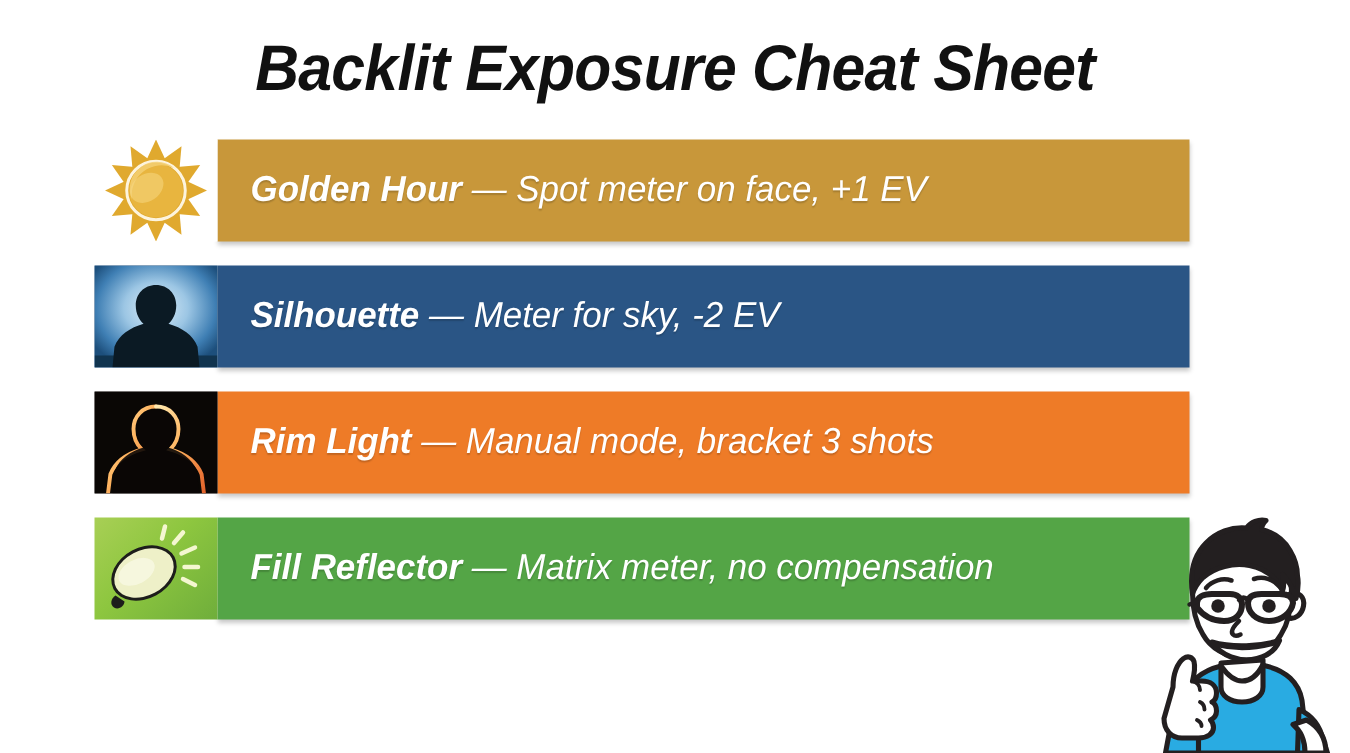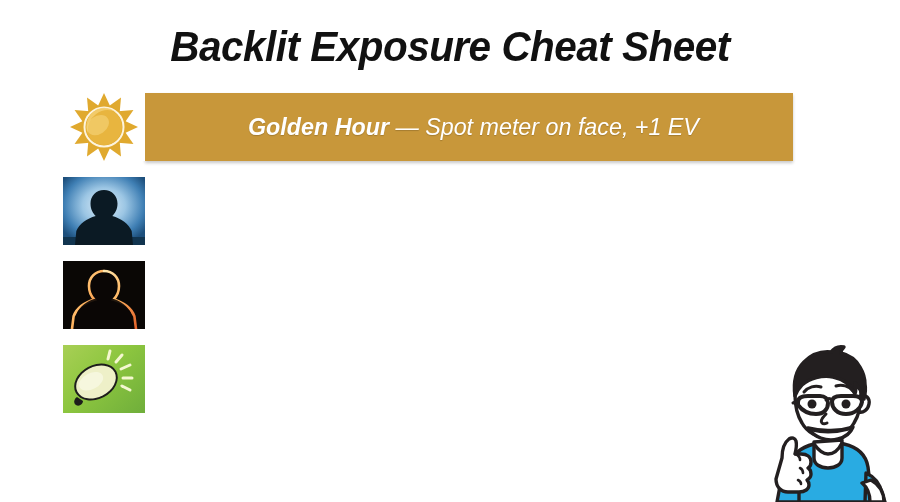--- a/index.html
+++ b/index.html
@@ -60,21 +60,20 @@
     z-index: 2;
   }
   .bar {
     flex: 1 1 auto;
     height: 68px;
     display: flex;
     align-items: center;
     padding-left: 22px;
     box-sizing: border-box;
     box-shadow: 0 2px 3px rgba(0,0,0,0.22);
-    justify-content: center;
   }
   .bar-text {
     font-size: 24px;
     color: #ffffff;
     white-space: nowrap;
     transform: scaleX(0.97);
     transform-origin: left center;
     text-shadow: 0 1px 1px rgba(0,0,0,0.18);
   }
   .bar-text .lead {
@@ -182,20 +181,25 @@
           <rect x="0" y="60" width="82" height="8" fill="#11344f"></rect>
           <path d="M41 13
                    c -8 0 -13.5 6 -13.5 13.5
                    c 0 6 2.6 10 5.2 12.4
                    c -9 2.6 -16.4 7.6 -19.4 15.2
                    L 12 68 L 70 68 L 68.7 54.1
                    c -3 -7.6 -10.4 -12.6 -19.4 -15.2
                    c 2.6 -2.4 5.2 -6.4 5.2 -12.4
                    C 54.5 19 49 13 41 13 Z" fill="#0b1a24"></path>
         </svg>
+      </div>
+      <div class="bar" style="background:#2a5585">
+        <div class="bar-text" style="color: rgb(255, 255, 255);">
+          <span class="lead">Silhouette</span><span class="desc"> — </span><span class="desc">Meter for sky, -2 EV</span>
+        </div>
       </div>
     </div>
 
     <div class="row">
       <div class="icon-box icon-rim">
         <svg viewBox="0 0 82 68" xmlns="http://www.w3.org/2000/svg" aria-hidden="true">
           <defs>
             <linearGradient id="rimGrad" x1="0%" y1="0%" x2="100%" y2="100%">
               <stop offset="0%" stop-color="#ffe9b0"></stop>
               <stop offset="45%" stop-color="#ffb561"></stop>
@@ -216,40 +220,50 @@
           <path d="M41 12
                    c -8 0 -13.2 5.8 -13.2 13.2
                    c 0 6 2.5 9.8 5 12.2
                    c -8.8 2.5 -16 7.6 -19 15
                    L 12 68 L 70 68 L 68 52.4
                    c -3 -7.4 -10.2 -12.5 -19 -15
                    c 2.5 -2.4 5 -6.2 5 -12.2
                    C 54.2 17.8 49 12 41 12 Z" fill="#0a0705" opacity="0.9"></path>
         </svg>
       </div>
+      <div class="bar" style="background:#ee7b27">
+        <div class="bar-text" style="color: rgb(255, 255, 255);">
+          <span class="lead">Rim Light</span><span class="desc"> — </span><span class="desc">Manual mode, bracket 3 shots</span>
+        </div>
+      </div>
     </div>
 
     <div class="row">
       <div class="icon-box icon-reflector">
         <svg viewBox="0 0 82 68" xmlns="http://www.w3.org/2000/svg" aria-hidden="true">
           <g stroke="#f4f7d0" stroke-width="3" stroke-linecap="round">
             <line x1="45" y1="14" x2="47" y2="6"></line>
             <line x1="53" y1="17" x2="59" y2="10"></line>
             <line x1="58" y1="24" x2="67" y2="20"></line>
             <line x1="60" y1="33" x2="69" y2="33"></line>
             <line x1="59" y1="41" x2="67" y2="45"></line>
           </g>
           <g transform="translate(33,37) rotate(-28)">
             <ellipse rx="23" ry="17" fill="#1d1d1b"></ellipse>
             <ellipse rx="21" ry="15" fill="#eef0c8"></ellipse>
             <ellipse cx="-4" cy="-3" rx="13" ry="8" fill="#f8f9e4" opacity="0.8"></ellipse>
           </g>
           <path d="M14 52 c -3 2 -4 6 -1 8 c 3 2 7 -1 7 -4 Z" fill="#1d1d1b"></path>
         </svg>
       </div>
+      <div class="bar" style="background:#54a546">
+        <div class="bar-text" style="color: rgb(255, 255, 255);">
+          <span class="lead">Fill Reflector</span><span class="desc"> — </span><span class="desc">Matrix meter, no compensation</span>
+        </div>
+      </div>
     </div>
 
   </div>
 
   <div class="mascot">
     <svg viewBox="0 0 160 172" xmlns="http://www.w3.org/2000/svg" aria-hidden="true">
       <g stroke="#231f20" stroke-width="3.4" stroke-linejoin="round" stroke-linecap="round" fill="#ffffff">
 
         <path d="M55 172
                  L52 136

